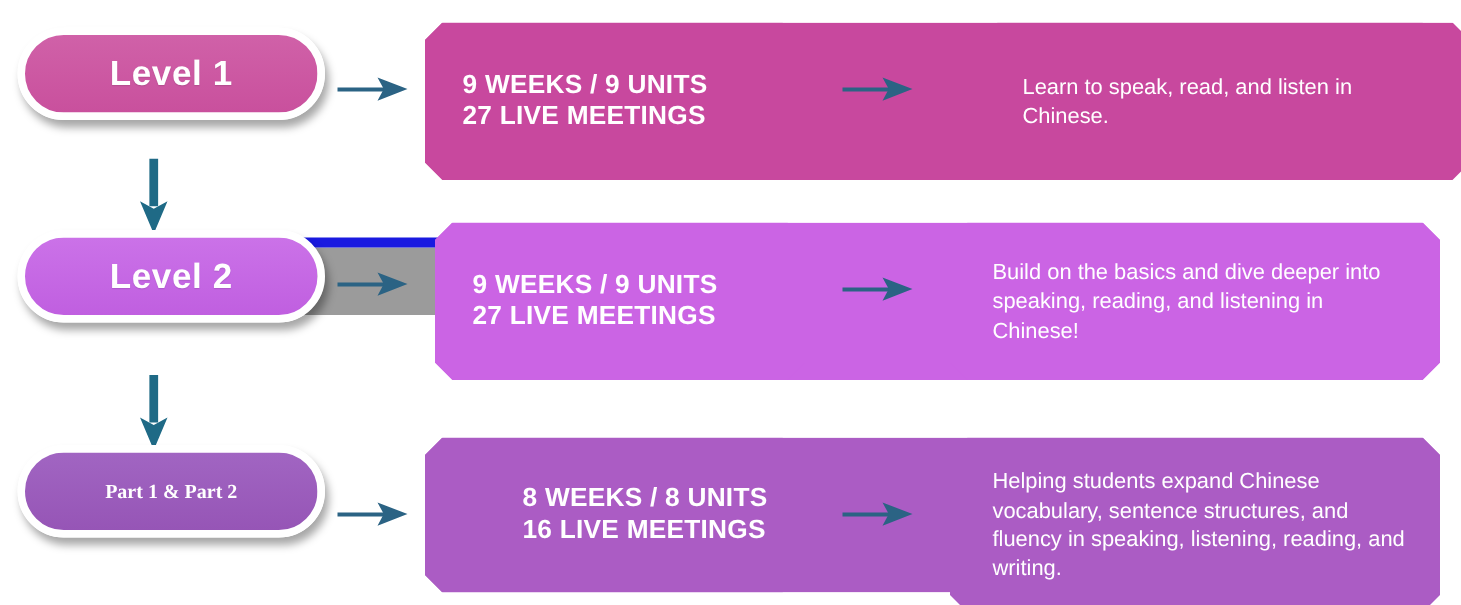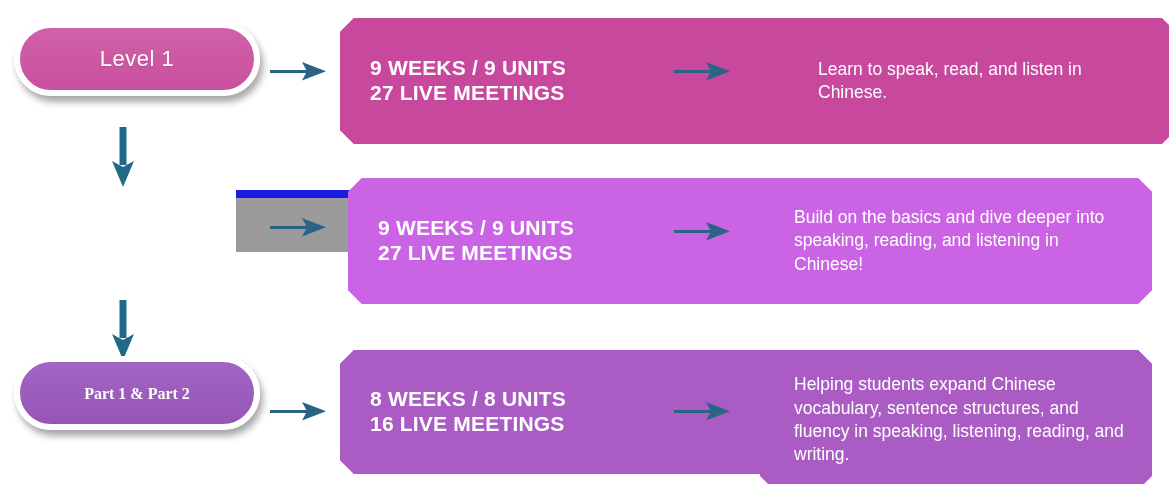--- a/index.html
+++ b/index.html
@@ -25,22 +25,22 @@
     width:246px;height:74px;
     border-radius:40px;
     border:6px solid #ffffff;
     box-sizing:border-box;
     display:flex;flex-direction:column;
     align-items:center;justify-content:center;
     box-shadow:3px 6px 7px rgba(0,0,0,.35);
   }
   .pill .lbl{
     color:#ffffff;
-    font-weight:normal;
-    font-size:22px;
+    font-weight:bold;
+    font-size:28px;
     letter-spacing:.5px;
     line-height:1.02;
     text-shadow:0 1px 1px rgba(0,0,0,.12);
   }
   .pill .sub{
     color:#ffffff;
     font-weight:bold;
     font-size:16px;
     line-height:1.1;
     margin-top:1px;
@@ -129,20 +129,25 @@
       <path d="M13 2 L13 40" stroke="#1f6a86" stroke-width="7" fill="none"></path>
       <path d="M2 36 L13 62 L24 36 L13 42 Z" fill="#1f6a86"></path>
     </svg>
   </div>
 
   <div class="row" id="row-2">
 
     <div class="band" style="left:236px;top:38px;width:120px;height:54px;background:#9b9b9b;"></div>
     <div class="band" style="left:236px;top:30px;width:120px;height:8px;background:#1a1ae0;"></div>
 
+    <div class="pill-wrap" style="top:24px;">
+      <div class="pill" id="pill-2">
+        <span class="lbl">Level 2</span>
+      </div>
+    </div>
 
     <div class="band notch" style="left:348px;top:18px;width:804px;height:126px;background:#cb64e4;"></div>
 
     <div class="box notch" id="box-units-2" style="left:348px;top:18px;width:296px;height:126px;background:#cb64e4;">
       <div class="units">9 WEEKS / 9 UNITS
 27 LIVE MEETINGS</div>
     </div>
 
     <div class="box notch" id="box-desc-2" style="left:760px;top:18px;width:392px;height:126px;background:#cb64e4;">
       <div class="desc">Build on the basics and dive deeper into speaking, reading, and listening in Chinese!</div>
@@ -173,21 +178,21 @@
   <div class="row" id="row-3">
 
     <div class="pill-wrap" style="top:34px;">
       <div class="pill" id="pill-3">
         <span class="sub">Part 1 &amp; Part 2</span>
       </div>
     </div>
 
     <div class="band notch" style="left:340px;top:28px;width:812px;height:124px;background:#ab5cc4;"></div>
 
-    <div class="box notch" id="box-units-3" style="left:340px;top:28px;width:300px;height:124px;background:#ab5cc4;">
+    <div class="box notch" id="box-units-3" style="left:340px;top:28px;width:300px;height:124px;background:#ab5cc4;padding-left:48px;">
       <div class="units">8 WEEKS / 8 UNITS
 16 LIVE MEETINGS</div>
     </div>
 
     <div class="box notch" id="box-desc-3" style="left:760px;top:28px;width:392px;height:140px;background:#ab5cc4;">
       <div class="desc">Helping students expand Chinese vocabulary, sentence structures, and fluency in speaking, listening, reading, and writing.</div>
     </div>
 
     <div class="arrow-h" style="left:268px;top:76px;">
       <svg viewBox="0 0 62 26" width="62" height="26">

